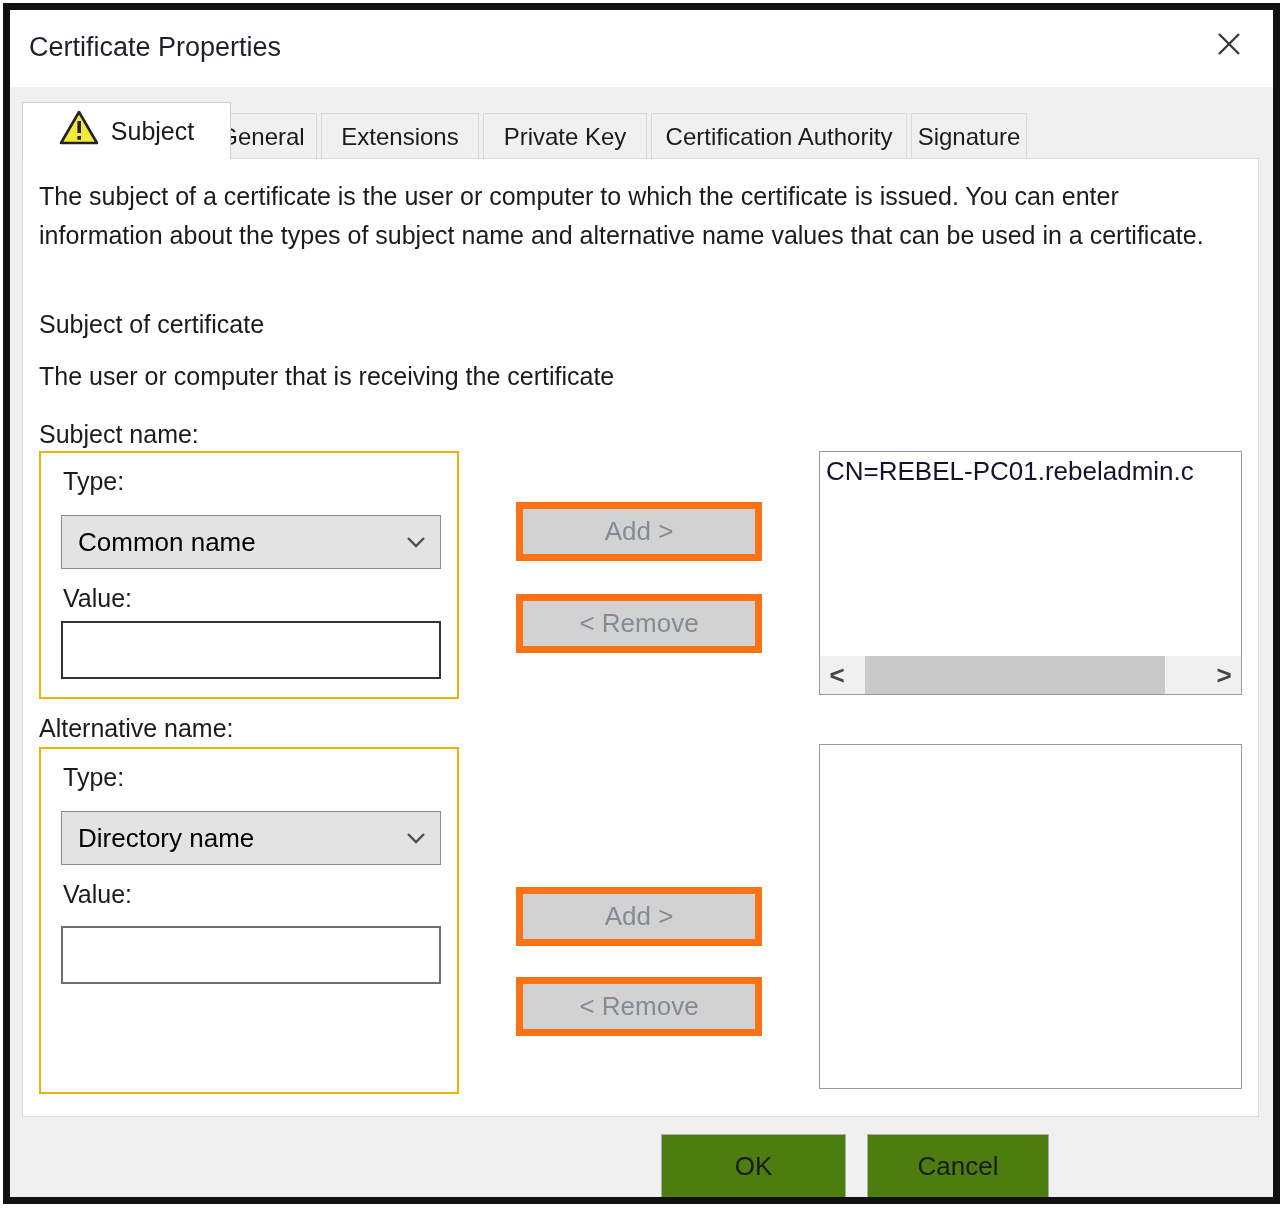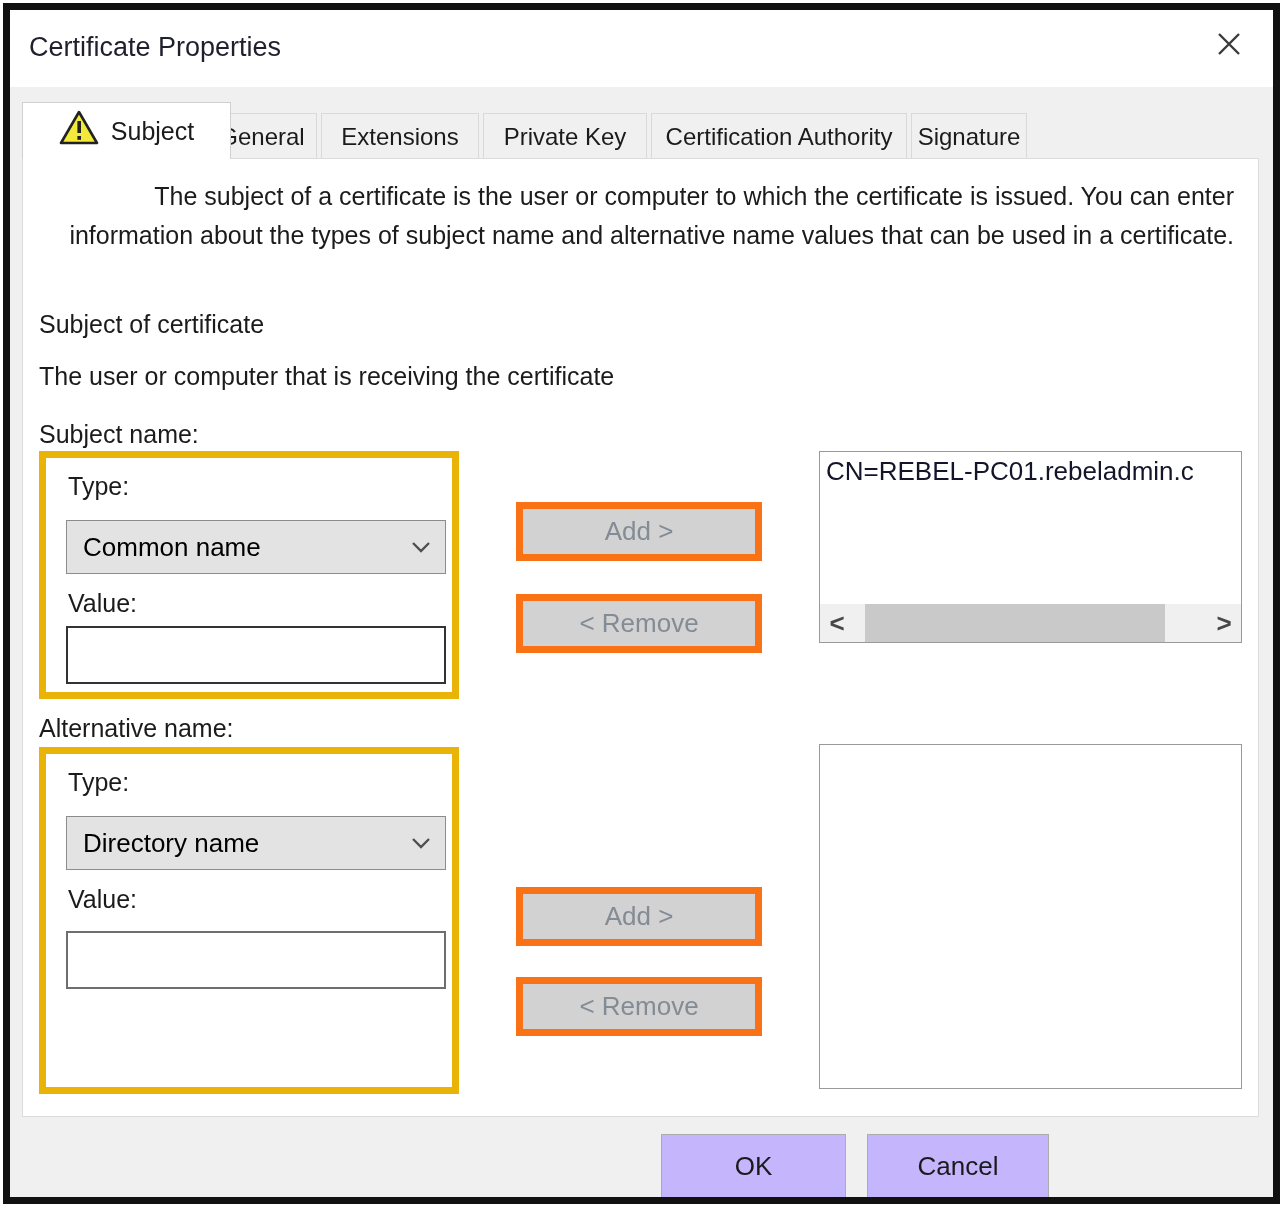--- a/index.html
+++ b/index.html
@@ -18,21 +18,21 @@
          white-space:nowrap; cursor:pointer; }
   .tab.active { background:#ffffff; border-color:#d0d0d0; z-index:5; font-size:25px; }
   .tab .warn { margin-right:12px; }
 
   .panel { position:absolute; left:12px; top:148px; width:1237px; height:959px;
            background:#ffffff; border:1px solid #dcdcdc; z-index:2; }
 
   .txt { position:absolute; font-size:25px; color:#1b1b1b; }
   .intro { line-height:39px; }
 
-  .groupbox { position:absolute; border:7px solid #eab308; background:#ffffff;padding-left:34px; }
+  .groupbox { position:absolute; border:2px solid #eab308; background:#ffffff;padding-left:34px; }
   .inner-label { position:absolute; left:22px; font-size:25px; color:#1b1b1b; }
 
   .dropdown { position:absolute; left:20px; width:380px; height:54px; background:#e3e3e3;
               border:1px solid #8c8c8c; display:flex; align-items:center; cursor:pointer; }
   .dropdown .dd-text { margin-left:16px; font-size:26px; color:#000000; flex:1; }
   .dropdown .chev { margin-right:14px; display:flex; align-items:center; }
 
   .value-input { position:absolute; left:20px; width:380px; height:58px; background:#ffffff;
                  font-size:25px; padding:0 10px; font-family:"Liberation Sans", sans-serif; }
   .value-input.dark { border:2px solid #333333; }
@@ -42,21 +42,21 @@
              font-size:26px; color:#838b95; display:flex; align-items:center; justify-content:center; cursor:default; }
 
   .listbox { position:absolute; width:423px; background:#ffffff; border:1px solid #9a9a9a; overflow:hidden; }
   .list-item { padding:4px 6px; font-size:26px; color:#14142a; white-space:nowrap; overflow:hidden; }
 
   .hscroll { position:absolute; left:0; right:0; bottom:0; height:38px; background:#f0f0f0; }
   .hs-arrow { position:absolute; top:0; width:34px; height:38px; display:flex; align-items:center; justify-content:center;
               font-size:26px; font-weight:bold; color:#474747; cursor:pointer; }
   .hs-thumb { position:absolute; left:45px; top:0; width:300px; height:38px; background:#c9c9c9; cursor:grab; }
 
-  .footer-btn { position:absolute; height:64px; background:#c4b5fd; border:1px solid #acacac;
+  .footer-btn { position:absolute; height:64px; background:#4d7c0f; border:1px solid #acacac;
                 font-size:26px; color:#1a1a1a; display:flex; align-items:center; justify-content:center; cursor:pointer; }
 </style>
 </head>
 <body>
 
 <div class="dialog">
 
   <div class="titlebar">
     <div class="title-text">Certificate Properties</div>
     <div class="close-btn">
@@ -91,21 +91,21 @@
   </div>
   <div class="tab" style="left:473px; top:103px; width:164px; height:46px;">
     <span>Private Key</span>
   </div>
   <div class="tab" style="left:901px; top:103px; width:116px; height:46px;">
     <span>Signature</span>
   </div>
 
   <div class="panel">
 
-    <div class="txt intro" style="left:16px; top:18px; width:1195px;text-align:right;">The subject of a certificate is the user or computer to which the certificate is issued. You can enter information about the types of subject name and alternative name values that can be used in a certificate.</div>
+    <div class="txt intro" style="left:16px; top:18px; width:1195px;">The subject of a certificate is the user or computer to which the certificate is issued. You can enter information about the types of subject name and alternative name values that can be used in a certificate.</div>
 
     <div class="txt" style="left:16px; top:151px;">Subject of certificate</div>
     <div class="txt" style="left:16px; top:203px;">The user or computer that is receiving the certificate</div>
 
     <div class="txt" style="left:16px; top:261px;">Subject name:</div>
 
     <div class="groupbox" style="left:16px; top:292px; width:420px; height:248px;">
       <div class="inner-label" style="top:14px;">Type:</div>
       <div class="dropdown" style="top:62px;">
         <span class="dd-text">Common name</span>
@@ -119,21 +119,21 @@
       <input class="value-input dark" style="top: 168px;" type="text" value="">
     </div>
 
     <div class="mid-btn" style="left:493px; top:343px;">
       <span>Add &gt;</span>
     </div>
     <div class="mid-btn" style="left:493px; top:435px;">
       <span>&lt; Remove</span>
     </div>
 
-    <div class="listbox" style="left:796px; top:292px; height:192px;">
+    <div class="listbox" style="left:796px; top:292px; height:244px;">
       <div class="list-item">CN=REBEL-PC01.rebeladmin.c</div>
       <div class="hscroll">
         <div class="hs-arrow" style="left:0;">&lt;</div>
         <div class="hs-thumb"></div>
         <div class="hs-arrow" style="right:0;">&gt;</div>
       </div>
     </div>
 
     <div class="txt" style="left:16px; top:555px;">Alternative name:</div>
 

